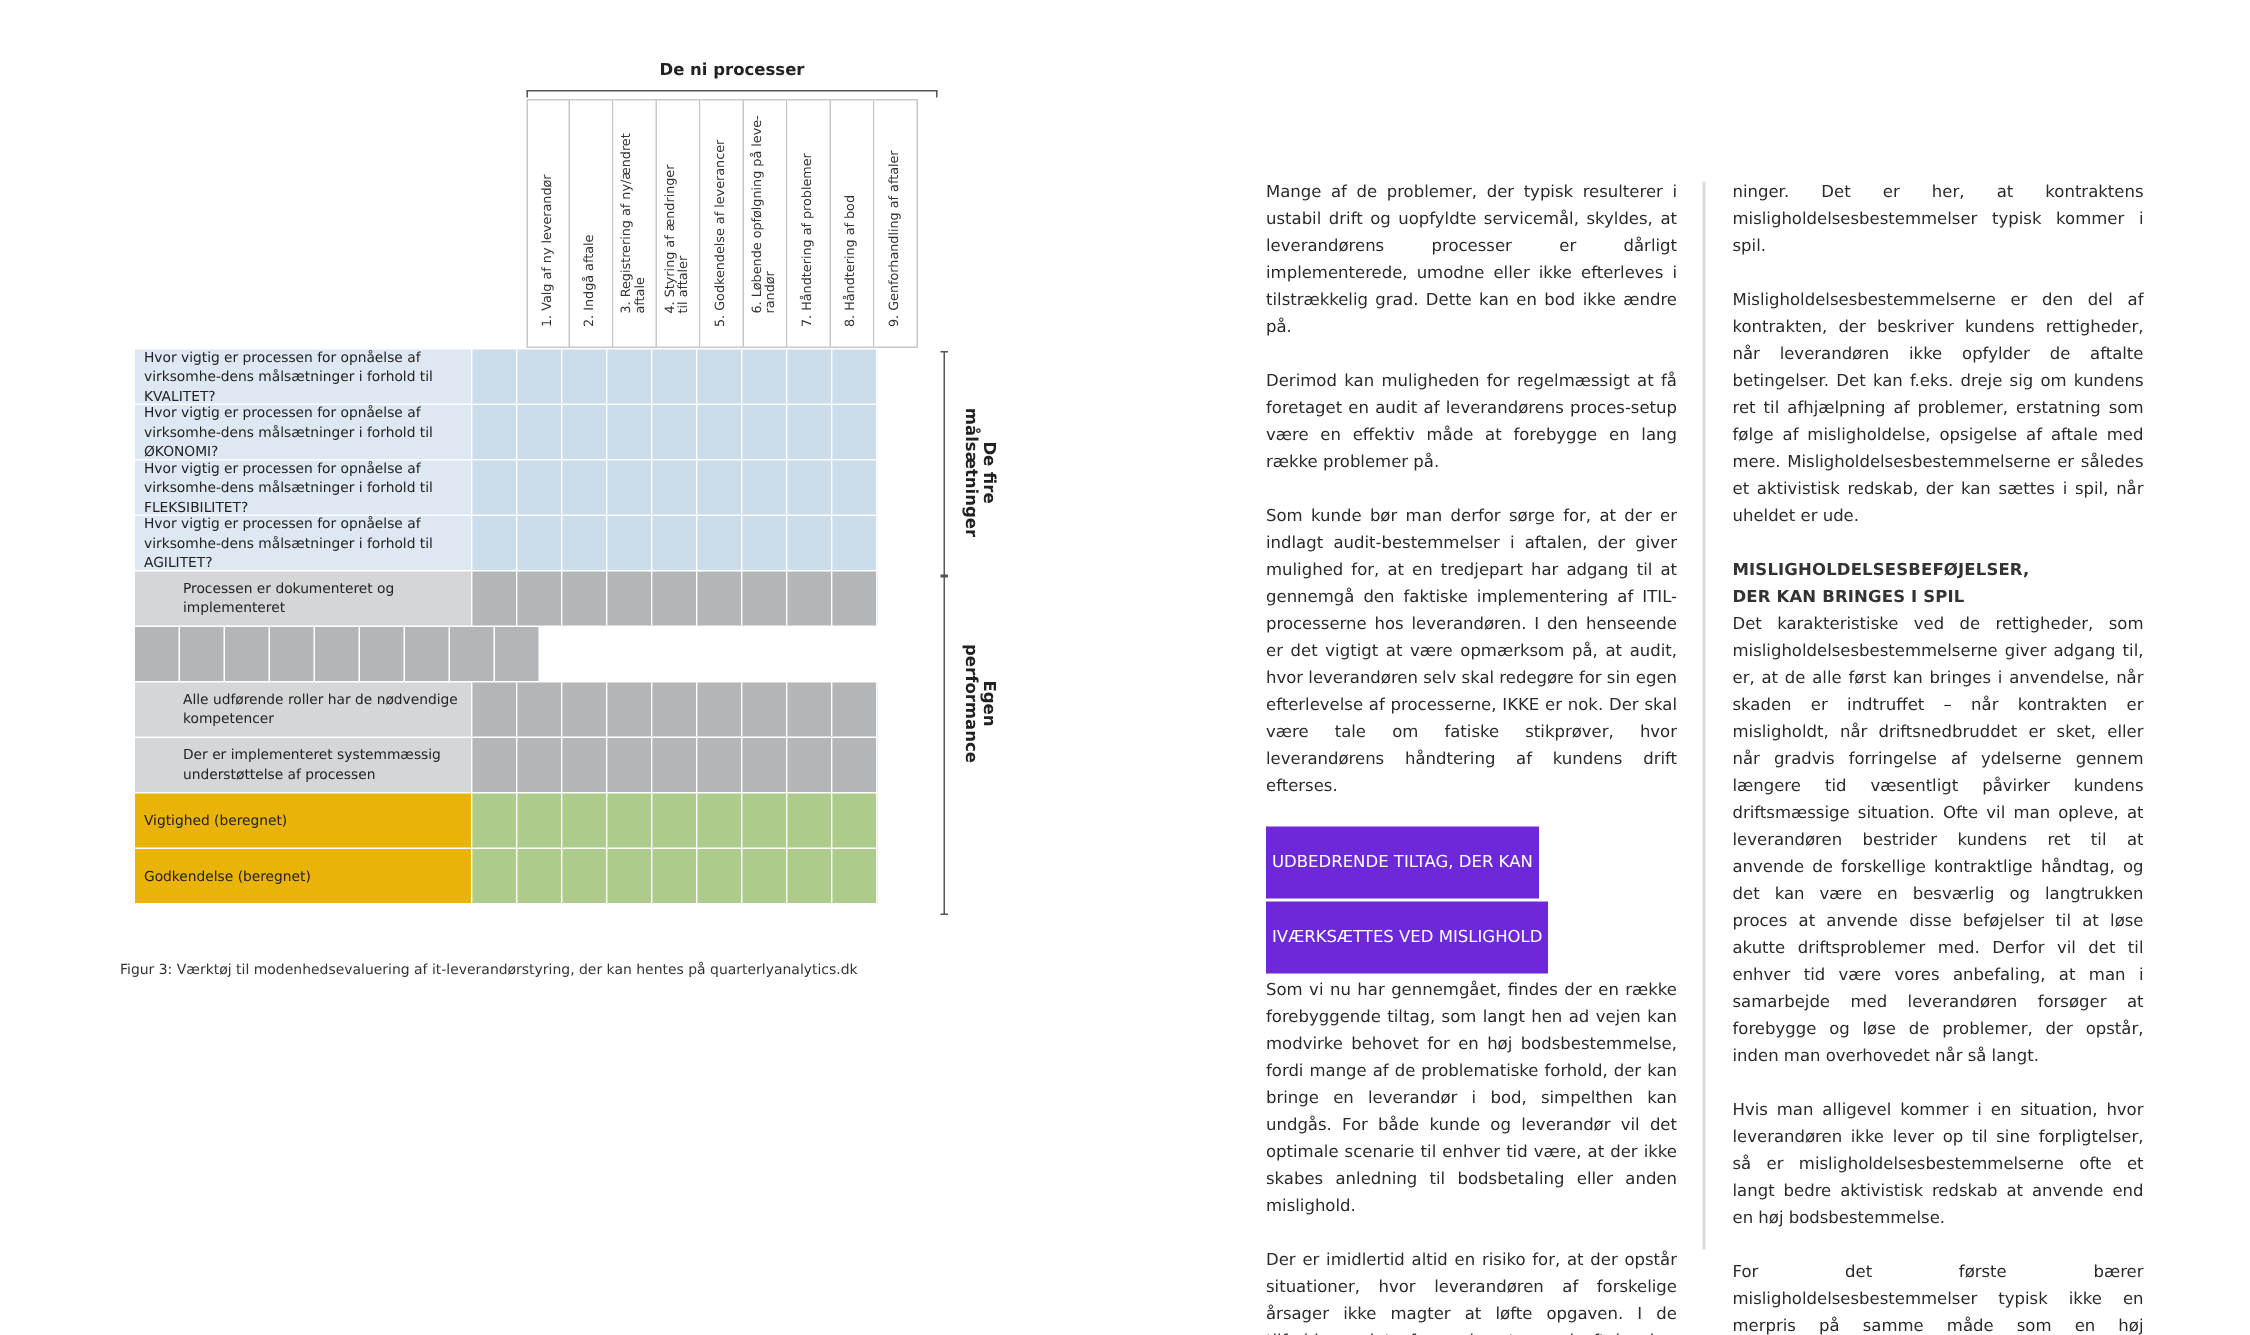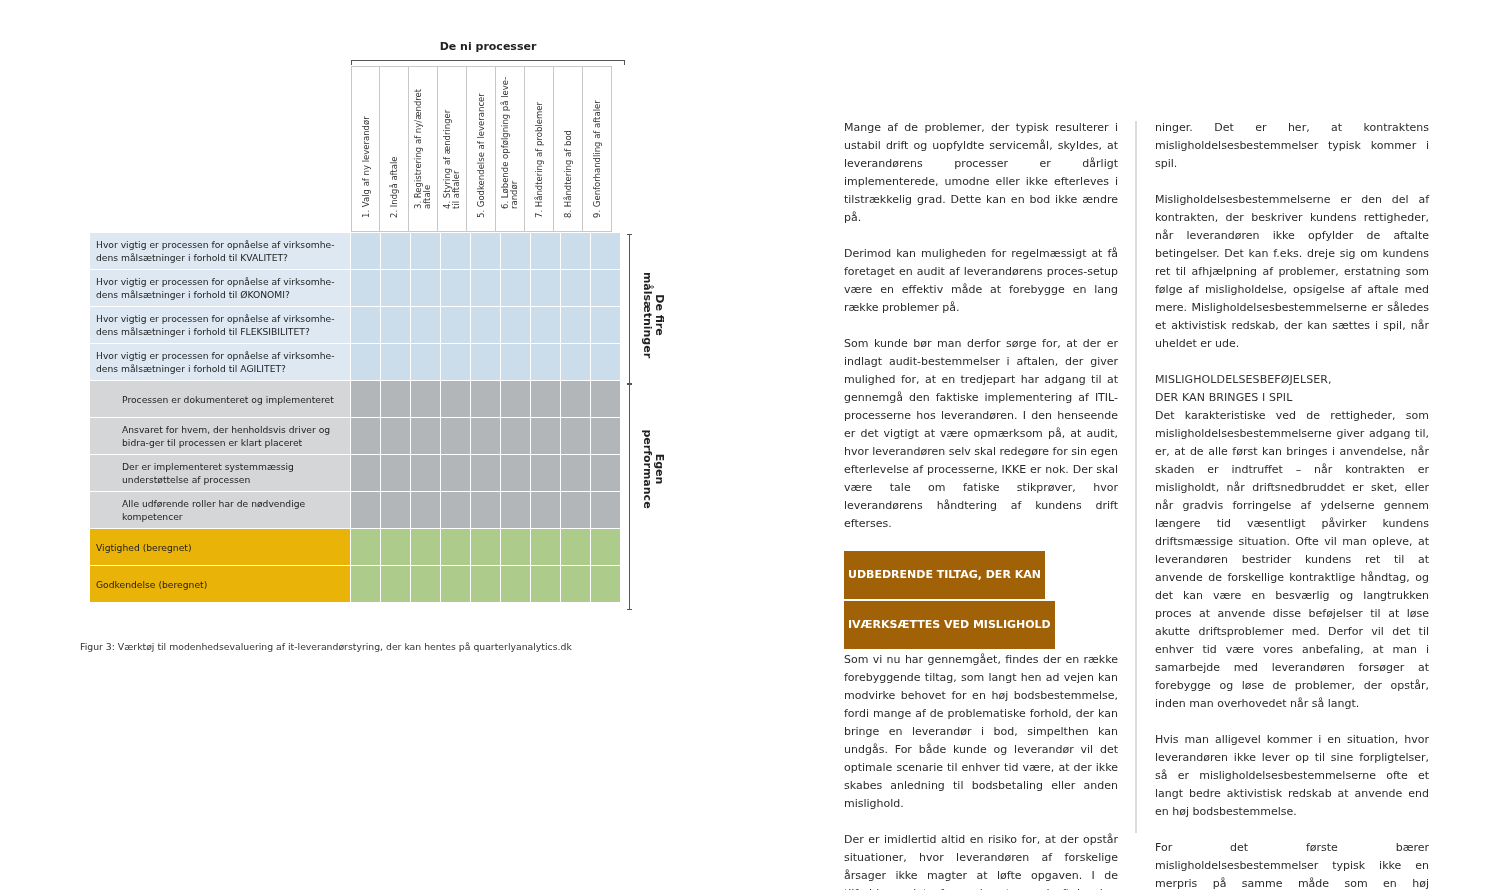--- a/index.html
+++ b/index.html
@@ -15,21 +15,21 @@
   .col-headers { position:absolute; left:351px; top:66px; height:167px; display:flex; }
   .col-head { width:29px; height:166px; border:1px solid #c8c8c8; border-left:none;
               position:relative; box-sizing:border-box; background:#fff; }
   .col-head:first-child { border-left:1px solid #c8c8c8; }
   .col-head-label { position:absolute; left:50%; bottom:4px; transform-origin:0 0;
                     transform:rotate(-90deg) translate(0,-50%); white-space:pre-line;
                     font-size:8.5px; line-height:9px; color:#333; width:160px; text-align:left; }
 
   .grid { position:absolute; left:90px; top:233px; }
   .grow { display:flex; height:37px; border-bottom:1.5px solid #fff; box-sizing:border-box; }
-  .rlabel { width:261px; padding:4px 6px; font-size:9.2px; line-height:13px; color:#222;
+  .rlabel { width:225px; padding:4px 6px; font-size:9.2px; line-height:13px; color:#222;
             box-sizing:border-box; display:flex; align-items:center; border-right:1.5px solid #fff; }
   .cell { width:30px; border-right:1.5px solid #fff; box-sizing:border-box; }
   .blue .rlabel { background:#dde8f2; }
   .blue .cell { background:#cbdcea; }
   .grey .rlabel { background:#d5d6d8;padding-left:32px; }
   .grey .cell { background:#b3b6b8; }
   .green .rlabel { background:#eab308; }
   .green .cell { background:#adcb8b; }
 
   .side-bracket { position:absolute; left:629px; width:3px; border-left:1px solid #555; }
@@ -42,22 +42,22 @@
   .caption { position:absolute; left:80px; top:641px; font-size:9.3px; color:#333; }
 
   
   .article-col { position:absolute; top:119px; width:274px; font-size:11px; line-height:18px;
                  color:#2a2a2a; text-align:justify; }
   .col1 { left:844px; }
   .col2 { left:1155px; }
   .col-divider { position:absolute; left:1135px; top:121px; width:2px; height:712px; background:#dcdcdc; }
   .article-col p { margin:0 0 18px 0; }
   .h-bold { font-weight:bold; color:#222; }
-  .h-caps { font-weight:normal; color:#333; letter-spacing:0.1px; }
-  .h-band { display:inline-block; background:#a16207; color:#fff; font-weight:bold;
+  .h-caps { font-weight:bold; color:#333; letter-spacing:0.1px; }
+  .h-band { display:inline-block; background:#6d28d9; color:#fff; font-weight:normal;
             padding:16px 4px; line-height:16px; margin-bottom:2px; }
 </style>
 </head>
 <body>
 
 <div>
   <div class="fig-title">De ni processer</div>
   <div class="fig-bracket-top"></div>
 
   <div class="col-headers" id="col-headers">
@@ -148,45 +148,44 @@
         <div class="cell"></div>
         <div class="cell"></div>
         <div class="cell"></div>
         <div class="cell"></div>
         <div class="cell"></div>
         <div class="cell"></div>
         <div class="cell"></div>
         <div class="cell"></div>
       </div>
       <div class="grow grey">
-        <div class="rlabel">Ansvaret for hvem, der henholdsvis driver og bidra-ger til processen er klart placeret</div>
+        <div class="cell"></div>
+        <div class="cell"></div>
+        <div class="cell"></div>
+        <div class="cell"></div>
+        <div class="cell"></div>
+        <div class="cell"></div>
+        <div class="cell"></div>
+        <div class="cell"></div>
+        <div class="cell"></div>
+      </div>
+      <div class="grow grey">
+        <div class="rlabel">Alle udførende roller har de nødvendige kompetencer</div>
         <div class="cell"></div>
         <div class="cell"></div>
         <div class="cell"></div>
         <div class="cell"></div>
         <div class="cell"></div>
         <div class="cell"></div>
         <div class="cell"></div>
         <div class="cell"></div>
         <div class="cell"></div>
       </div>
       <div class="grow grey">
         <div class="rlabel">Der er implementeret systemmæssig understøttelse af processen</div>
-        <div class="cell"></div>
-        <div class="cell"></div>
-        <div class="cell"></div>
-        <div class="cell"></div>
-        <div class="cell"></div>
-        <div class="cell"></div>
-        <div class="cell"></div>
-        <div class="cell"></div>
-        <div class="cell"></div>
-      </div>
-      <div class="grow grey">
-        <div class="rlabel">Alle udførende roller har de nødvendige kompetencer</div>
         <div class="cell"></div>
         <div class="cell"></div>
         <div class="cell"></div>
         <div class="cell"></div>
         <div class="cell"></div>
         <div class="cell"></div>
         <div class="cell"></div>
         <div class="cell"></div>
         <div class="cell"></div>
       </div>

